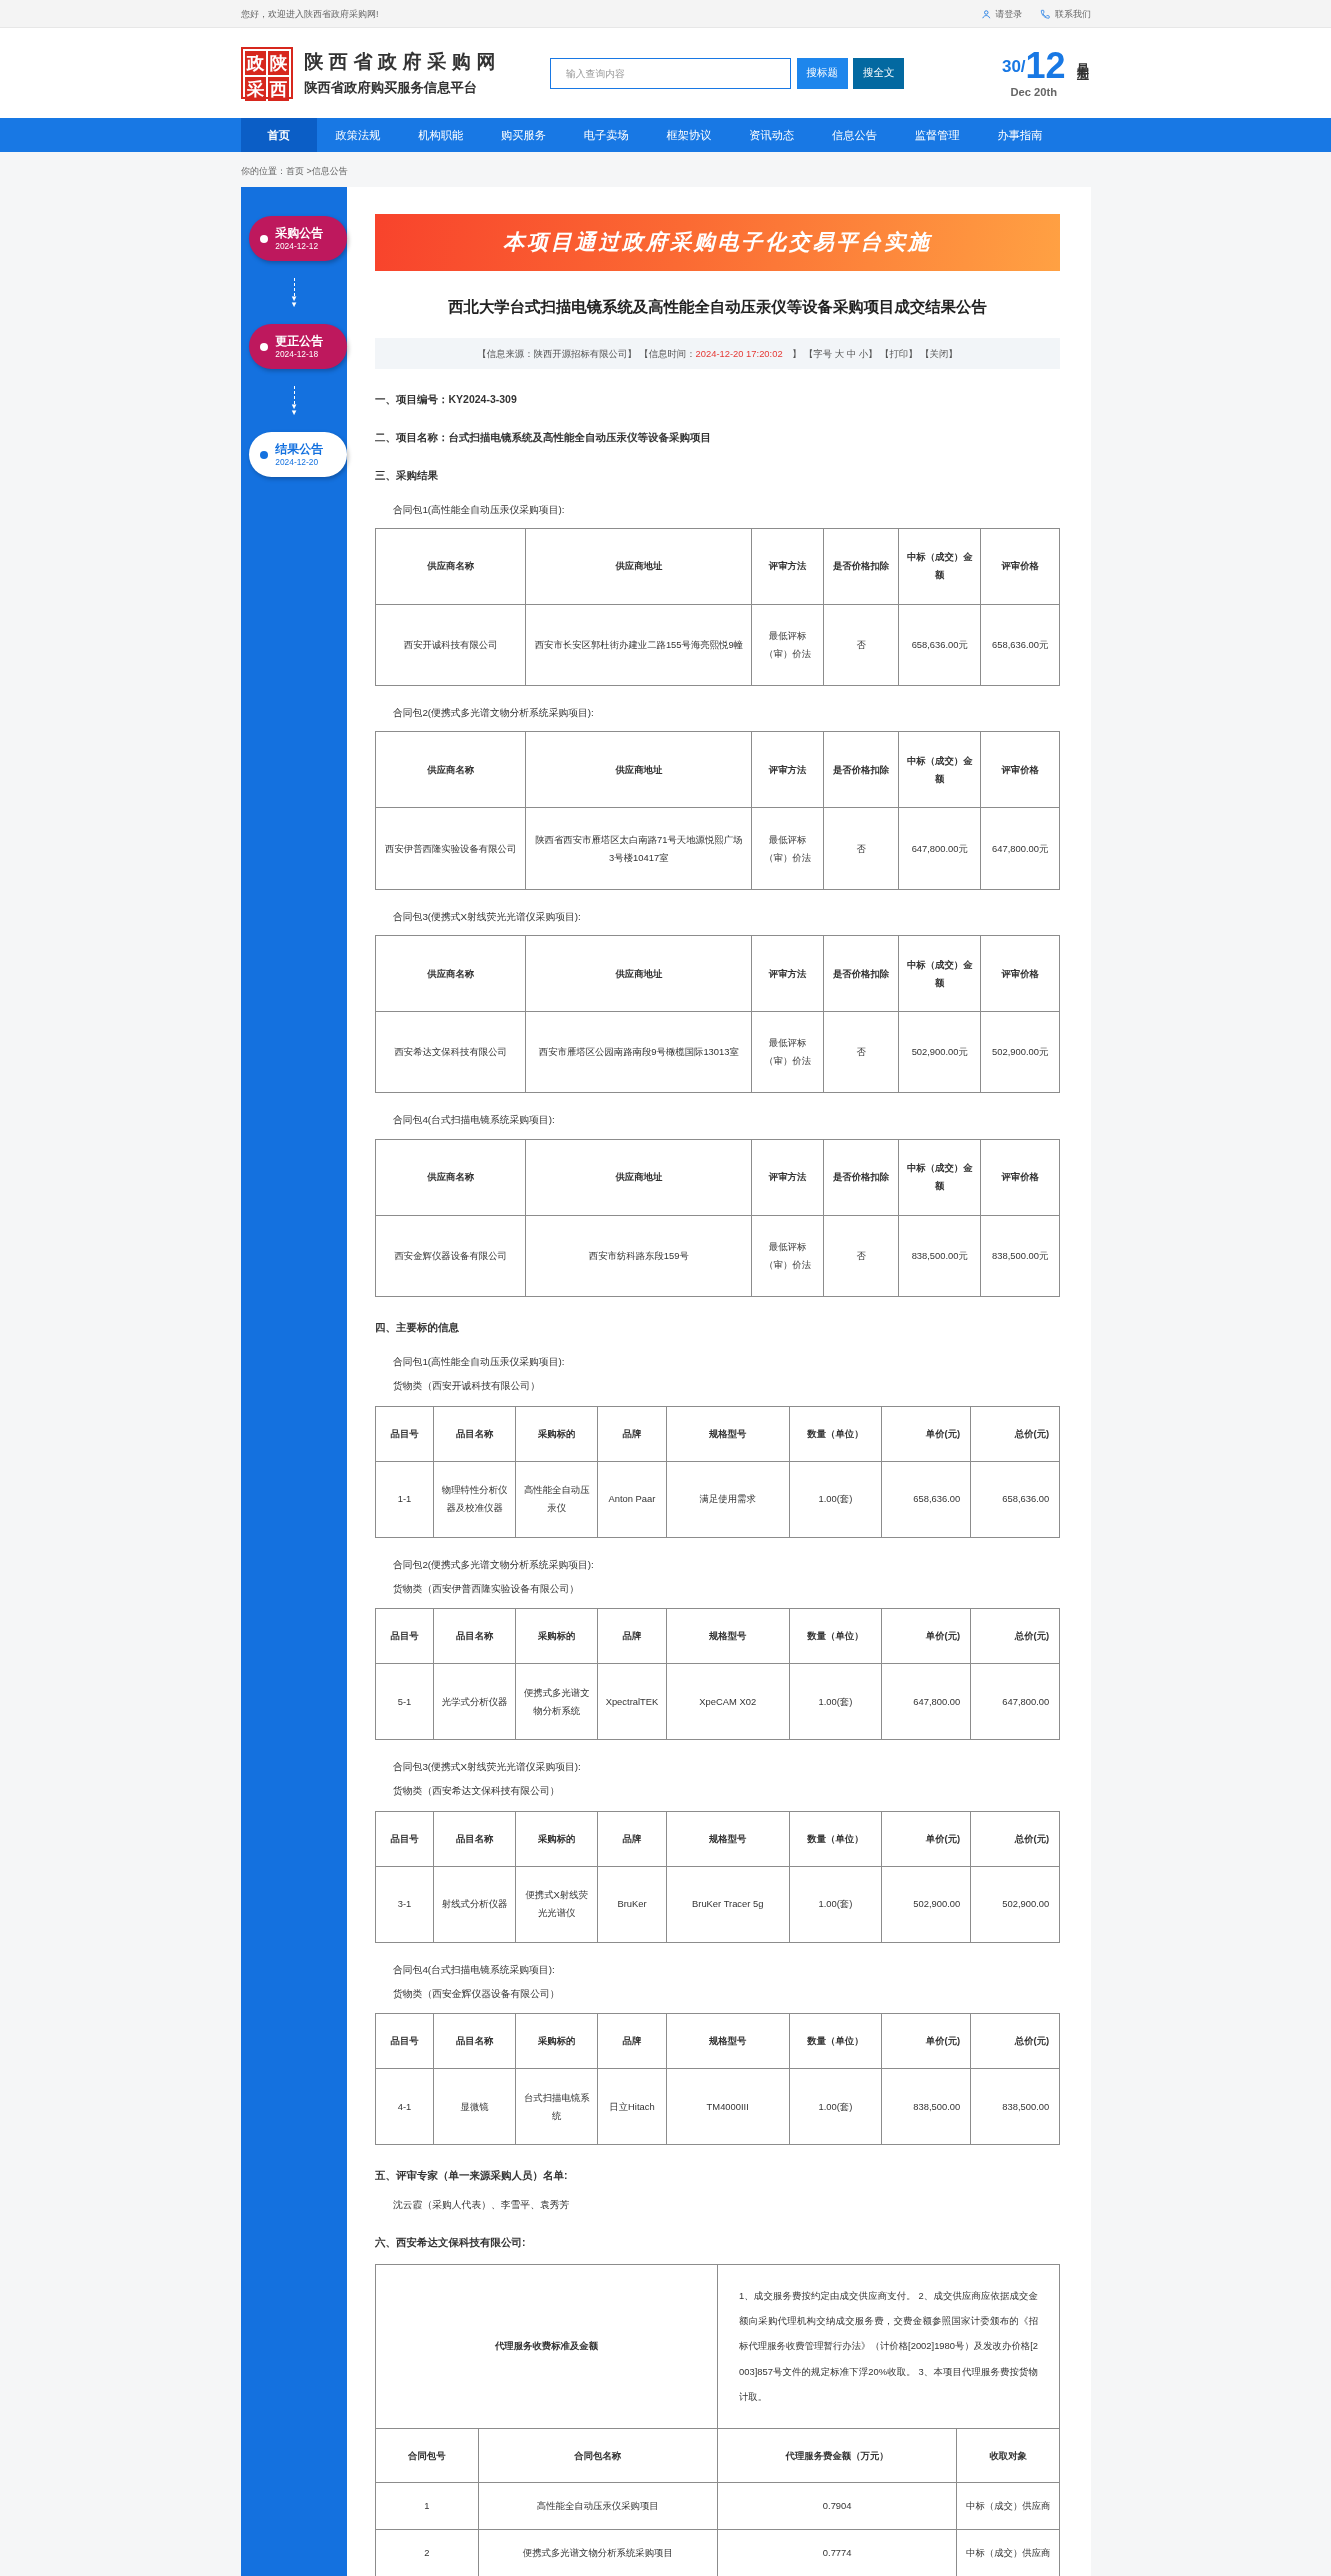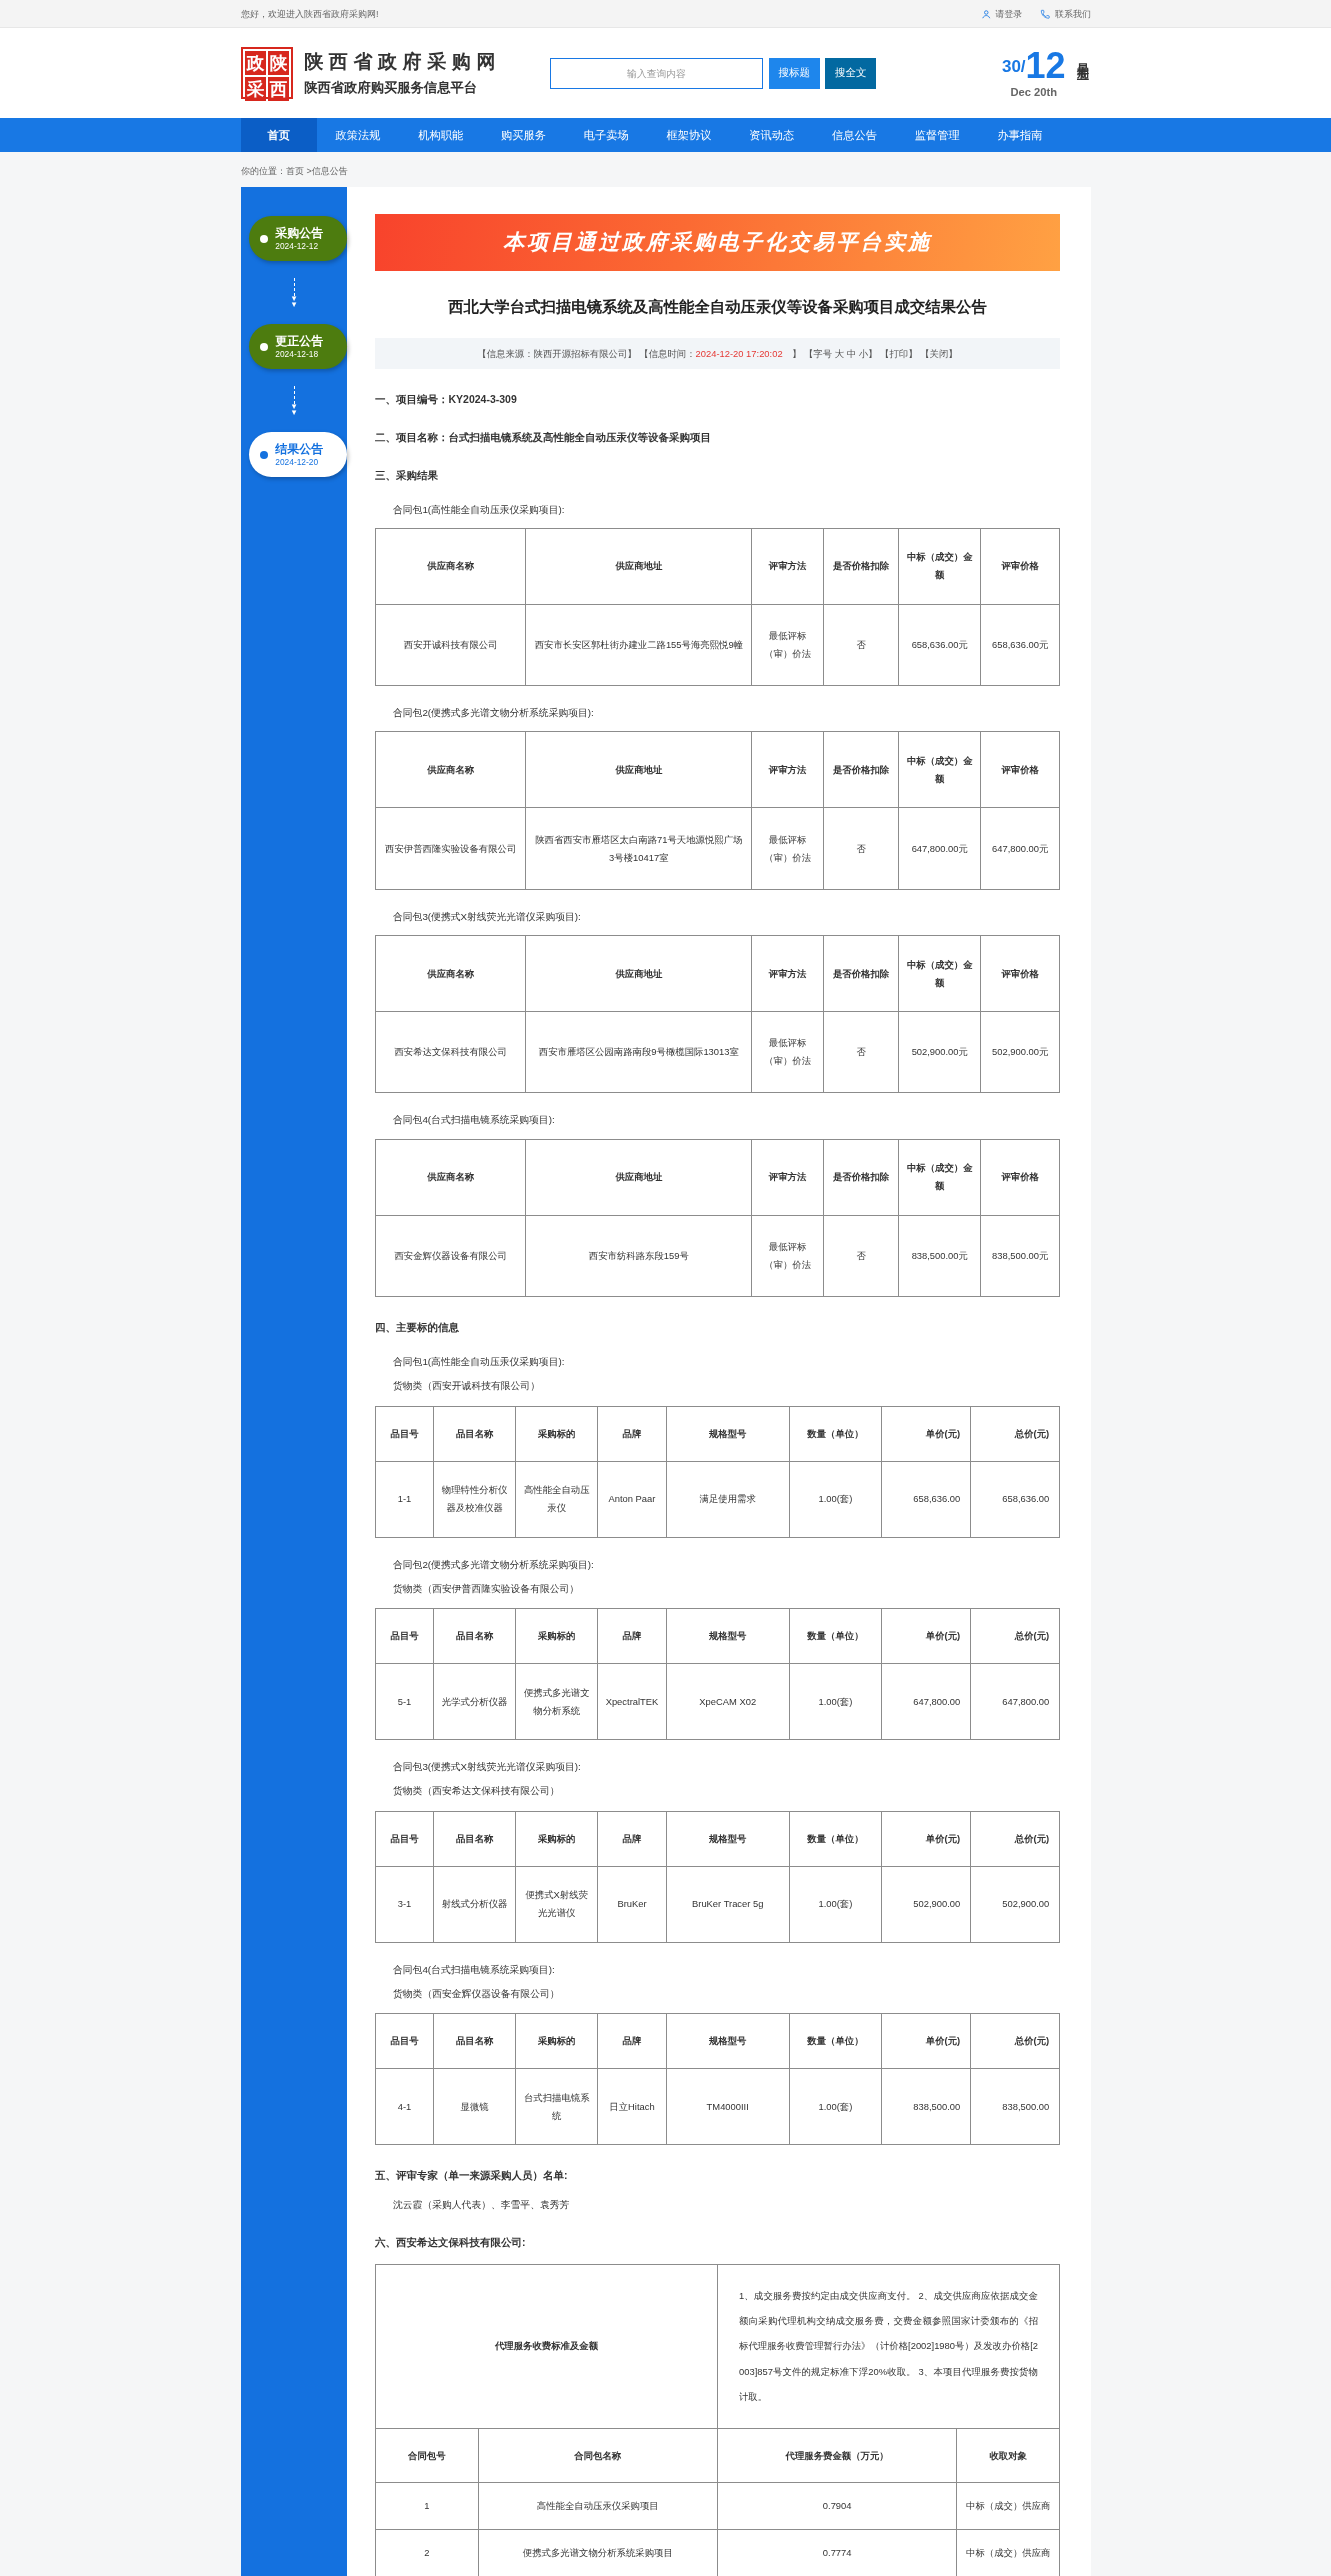--- a/index.html
+++ b/index.html
@@ -15,21 +15,21 @@
 
   
   .header { background:#fff; }
   .header .inner { display:flex; align-items:center; height:90px; }
   .logo { width:52px; height:52px; background:#fff; border:2.1px solid #d7271d; padding:2.1px; display:grid; grid-template-columns:1fr 1fr; grid-template-rows:1fr 1fr; gap:2.1px; }
   .logo span { background:#d7271d; color:#fff; display:flex; align-items:center; justify-content:center; font-size:17.5px; font-weight:bold; }
   .site-titles { margin-left:11.2px; }
   .site-titles h1 { font-size:19px; letter-spacing:5.6px; color:#333; font-weight:bold; }
   .site-titles p { font-size:13.3px; font-weight:bold; color:#333; margin-top:4px; }
   .searchbox { margin-left:49px; display:flex; }
-  .searchbox input { width:213px; height:31px; border:1.4px solid #1878e4; padding:0 15px; font-size:9.8px; color:#333; outline:none;text-align:center; }
+  .searchbox input { width:241px; height:31px; border:1.4px solid #1878e4; padding:0 15px; font-size:9.8px; color:#333; outline:none; }
   .searchbox input::placeholder { color:#999; }
   .btn-search { height:31px; padding:0 9.8px; border:none; color:#fff; font-size:10.5px; cursor:pointer; }
   .btn-title { background:#1e86ec; margin-left:5.6px; }
   .btn-full { background:#0369a1; margin-left:5.6px; }
   .datebox { margin-left:auto; display:flex; align-items:flex-start; gap:8.4px; }
   .date-num { text-align:center; }
   .date-top { display:flex; align-items:flex-start; color:#1878e4; font-weight:bold; }
   .date-top .dd { font-size:17px; margin-top:9.8px; }
   .date-top .mm { font-size:36px; line-height:1; }
   .date-en { font-size:11.2px; font-weight:bold; color:#666; margin-top:2.8px; }
@@ -42,21 +42,21 @@
   .nav a.active { background:#0b5ec6; font-weight:bold; padding:0 26.6px; }
 
   
   .breadcrumb { font-size:9px; color:#666; padding:12.6px 0 9.8px; }
   .breadcrumb span { cursor:default; }
   .breadcrumb .lnk { cursor:pointer; }
 
   
   .card { background:#fff; display:flex; margin-bottom:24px; }
   .sidebar { width:106px; background:#1471df; flex-shrink:0; padding-top:29px; }
-  .pill { margin-left:8.4px; height:45px; background:#4d7c0f; border-radius:22.4px; display:flex; align-items:center; gap:7px; padding-left:10.5px; color:#fff; box-shadow:1.4px 2.1px 4.2px rgba(0,0,0,.25); cursor:pointer; }
+  .pill { margin-left:8.4px; height:45px; background:#be185d; border-radius:22.4px; display:flex; align-items:center; gap:7px; padding-left:10.5px; color:#fff; box-shadow:1.4px 2.1px 4.2px rgba(0,0,0,.25); cursor:pointer; }
   .pill .dot { width:8.4px; height:8.4px; border-radius:50%; background:#fff; flex-shrink:0; }
   .pill .t1 { font-size:12px; font-weight:bold; line-height:1.25; }
   .pill .t2 { font-size:8.4px; }
   .pill.active { background:#fff; color:#1471df; }
   .pill.active .dot { background:#1471df; }
   .tl-arrow { height:63px; display:flex; flex-direction:column; align-items:center; justify-content:center; color:#fff; }
   .tl-arrow .dash { width:0; height:18px; border-left:1.4px dashed #fff; }
   .tl-arrow .chev { font-size:7.7px; line-height:5.6px; }
 
   .article { flex:1; padding:26.6px 31px 32px 28px; }

